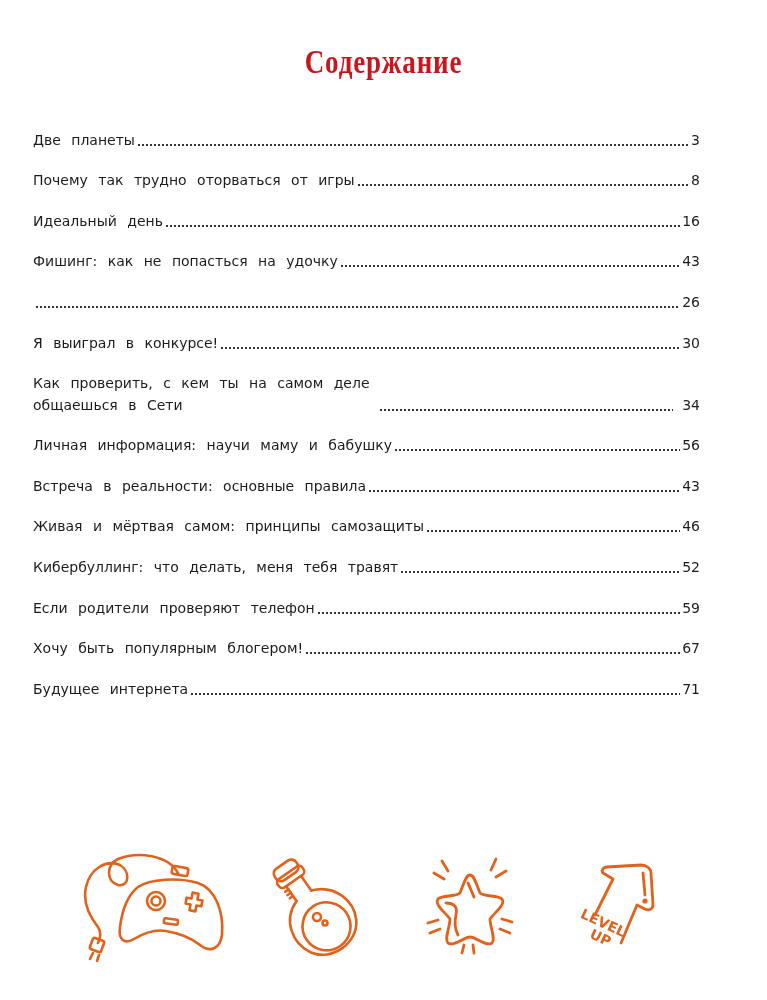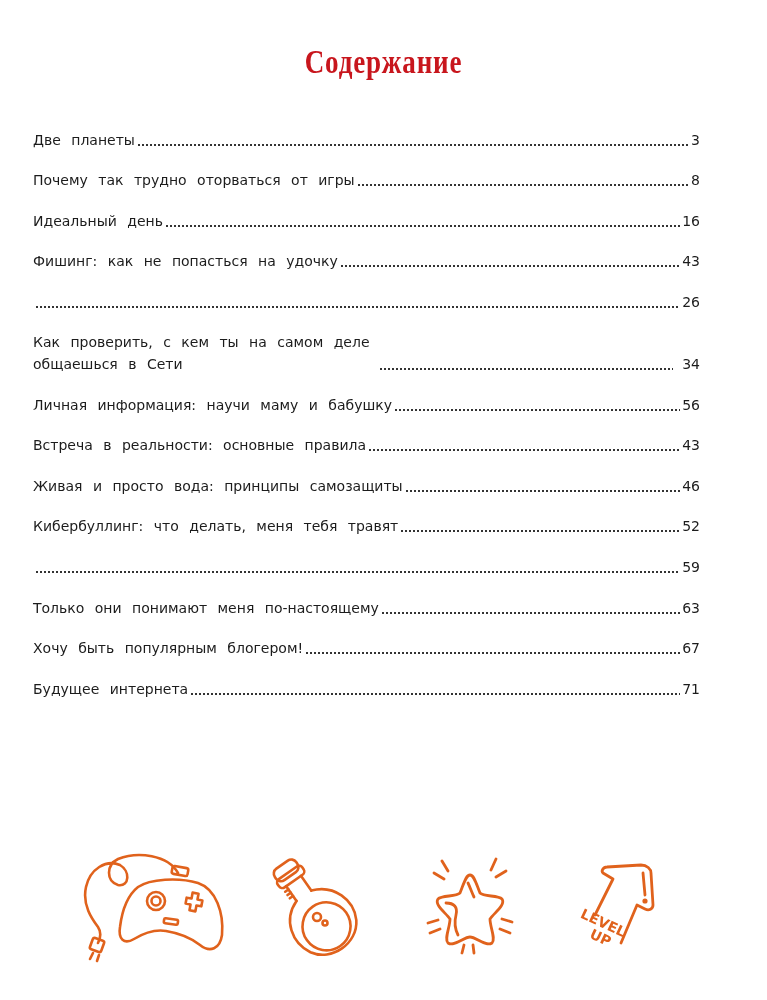--- a/index.html
+++ b/index.html
@@ -104,54 +104,55 @@
   </div>
   <div class="toc-row">
     <span class="toc-title">Фишинг: как не попасться на удочку</span>
     <span class="leader"></span>
     <span class="page-num">43</span>
   </div>
   <div class="toc-row">
     <span class="leader"></span>
     <span class="page-num">26</span>
   </div>
+  <div class="toc-row">
+    <span class="toc-title">Я выиграл в конкурсе!</span>
+    <span class="leader"></span>
+    <span class="page-num">30</span>
+  </div>
   <div class="toc-row two-line">
     <span class="toc-title">Как проверить, с кем ты на самом деле
 общаешься в Сети</span>
     <span class="leader"></span>
     <span class="page-num">34</span>
   </div>
   <div class="toc-row">
     <span class="toc-title">Личная информация: научи маму и бабушку</span>
     <span class="leader"></span>
     <span class="page-num">56</span>
   </div>
   <div class="toc-row">
     <span class="toc-title">Встреча в реальности: основные правила</span>
     <span class="leader"></span>
     <span class="page-num">43</span>
   </div>
   <div class="toc-row">
-    <span class="toc-title">Живая и просто вода: принципы самозащиты</span>
+    <span class="toc-title">Живая и мёртвая самом: принципы самозащиты</span>
     <span class="leader"></span>
     <span class="page-num">46</span>
   </div>
   <div class="toc-row">
     <span class="toc-title">Кибербуллинг: что делать, меня тебя травят</span>
     <span class="leader"></span>
     <span class="page-num">52</span>
   </div>
   <div class="toc-row">
+    <span class="toc-title">Если родители проверяют телефон</span>
     <span class="leader"></span>
     <span class="page-num">59</span>
-  </div>
-  <div class="toc-row">
-    <span class="toc-title">Только они понимают меня по-настоящему</span>
-    <span class="leader"></span>
-    <span class="page-num">63</span>
   </div>
   <div class="toc-row">
     <span class="toc-title">Хочу быть популярным блогером!</span>
     <span class="leader"></span>
     <span class="page-num">67</span>
   </div>
   <div class="toc-row">
     <span class="toc-title">Будущее интернета</span>
     <span class="leader"></span>
     <span class="page-num">71</span>

